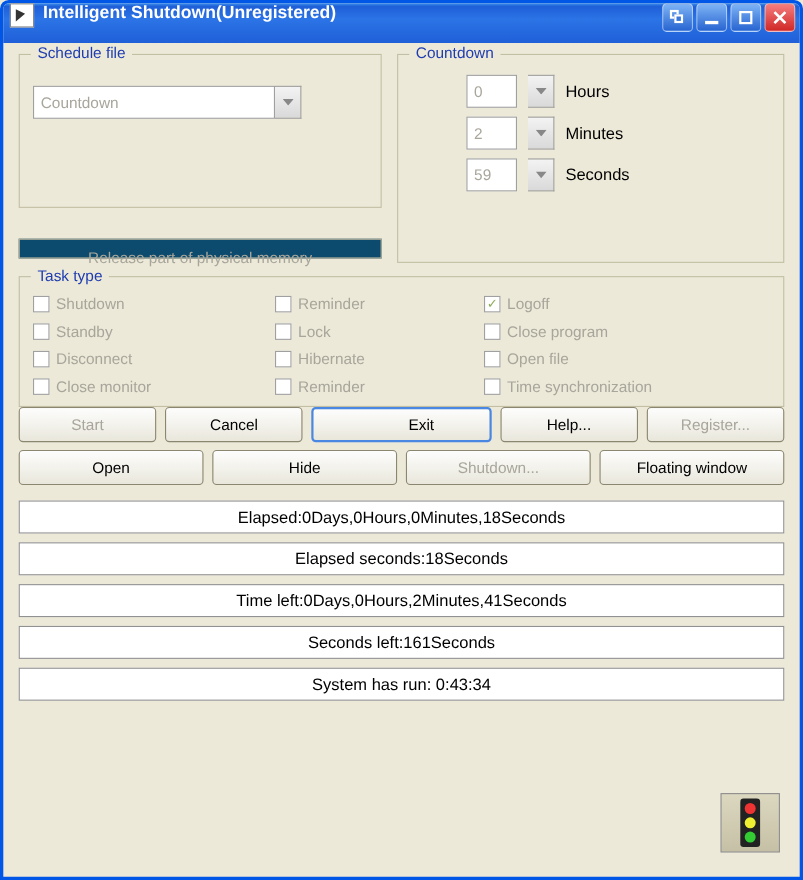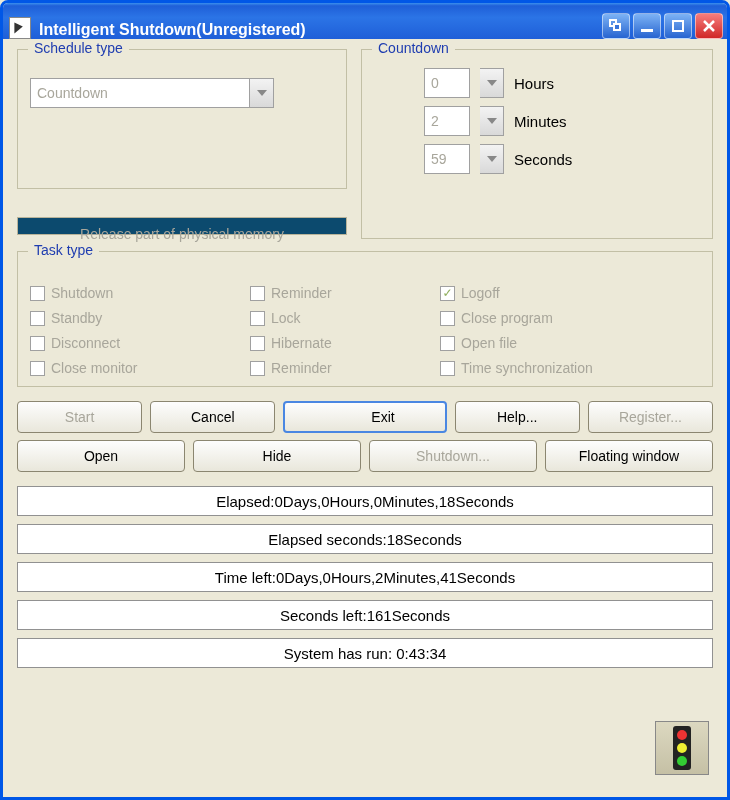--- a/index.html
+++ b/index.html
@@ -18,21 +18,21 @@
   border-radius: 8px 8px 0 0;
   background: #ece9d8;
   display: flex;
   flex-direction: column;
 }
 .titlebar {
   height: 36px;
   background: linear-gradient(to bottom, #3b8eed 0%, #1f5fd8 8%, #2b74e6 40%, #1f5fd8 100%);
   border-radius: 5px 5px 0 0;
   display: flex;
-  align-items: flex-end;
+  align-items: flex-start;
   padding: 0 4px 0 6px;
   color: white;
   font-weight: bold;
   font-size: 16px;
 }
 .titlebar .app-icon {
   width: 22px;
   height: 22px;
   margin-right: 8px;
   background: #fff;
@@ -121,26 +121,26 @@
   color: #a8a69b;
   font-size: 14px;
 }
 .cd-row { display: flex; align-items: center; gap: 10px; margin: 0 0 8px 50px;}
 .cd-row .num {
   width: 46px; height: 30px; background: #fff; border: 1px solid #a0a0a0;
   display: flex; align-items: center; padding-left: 6px; color: #a8a69b; font-size: 14px;
 }
 .cd-row .arrow { width: 24px; height: 30px; background: linear-gradient(to bottom,#f3f3f3,#d9d9d9); border: 1px solid #a0a0a0; border-left: none; display:flex;align-items:center;justify-content:center;}
 .cd-row .lbl { color:#000; font-size:15px;}
-.tasktype-box { margin-top: 70px; padding-top:33px;}
+.tasktype-box { margin-top: 70px; padding-top:16px;}
 .checks { display: grid; grid-template-columns: 220px 190px auto; row-gap: 9px; }
 .chk { display: flex; align-items: center; gap: 6px; color: #a8a69b; font-size: 14px; }
 .chk .box { width: 15px; height: 15px; background:#fff; border:1px solid #a0a0a0; display:flex; align-items:center; justify-content:center;}
 .chk.checked .box::after { content:"✓"; font-size:12px; color:#8fae5c; }
-.btnbar { margin-top: 14px; display:flex; flex-direction: column; gap: 7px;}
+.btnbar { display:flex; flex-direction: column; gap: 7px;}
 .btnrow { display:flex; gap: 8px; }
 .btn {
   flex: 1;
   height: 32px;
   background: linear-gradient(to bottom, #fdfdfd, #e9e7db);
   border: 1px solid #8b8670;
   border-radius: 4px;
   text-align: center;
   line-height: 30px;
   font-size: 14px;
@@ -190,21 +190,21 @@
           <path d="M1 1 L11 11 M11 1 L1 11" stroke="#fff" stroke-width="2.5"></path>
         </svg>
     </div>
   </div>
 
   <div class="client">
 
     <div class="row1">
       <div style="display:flex;flex-direction:column;">
         <div class="fieldset schedule-box">
-          <span class="legend">Schedule type</span>
+          <span class="legend">Schedule file</span>
           <div class="schedule-select">
             <div class="select-mock">Countdown</div>
             <div class="select-arrow">
               <svg viewBox="0 0 10 6">
                   <polygon points="0,0 10,0 5,6" fill="#888"></polygon>
                 </svg>
             </div>
           </div>
         </div>
         <div class="memory-btn">Release part of physical memory</div>

